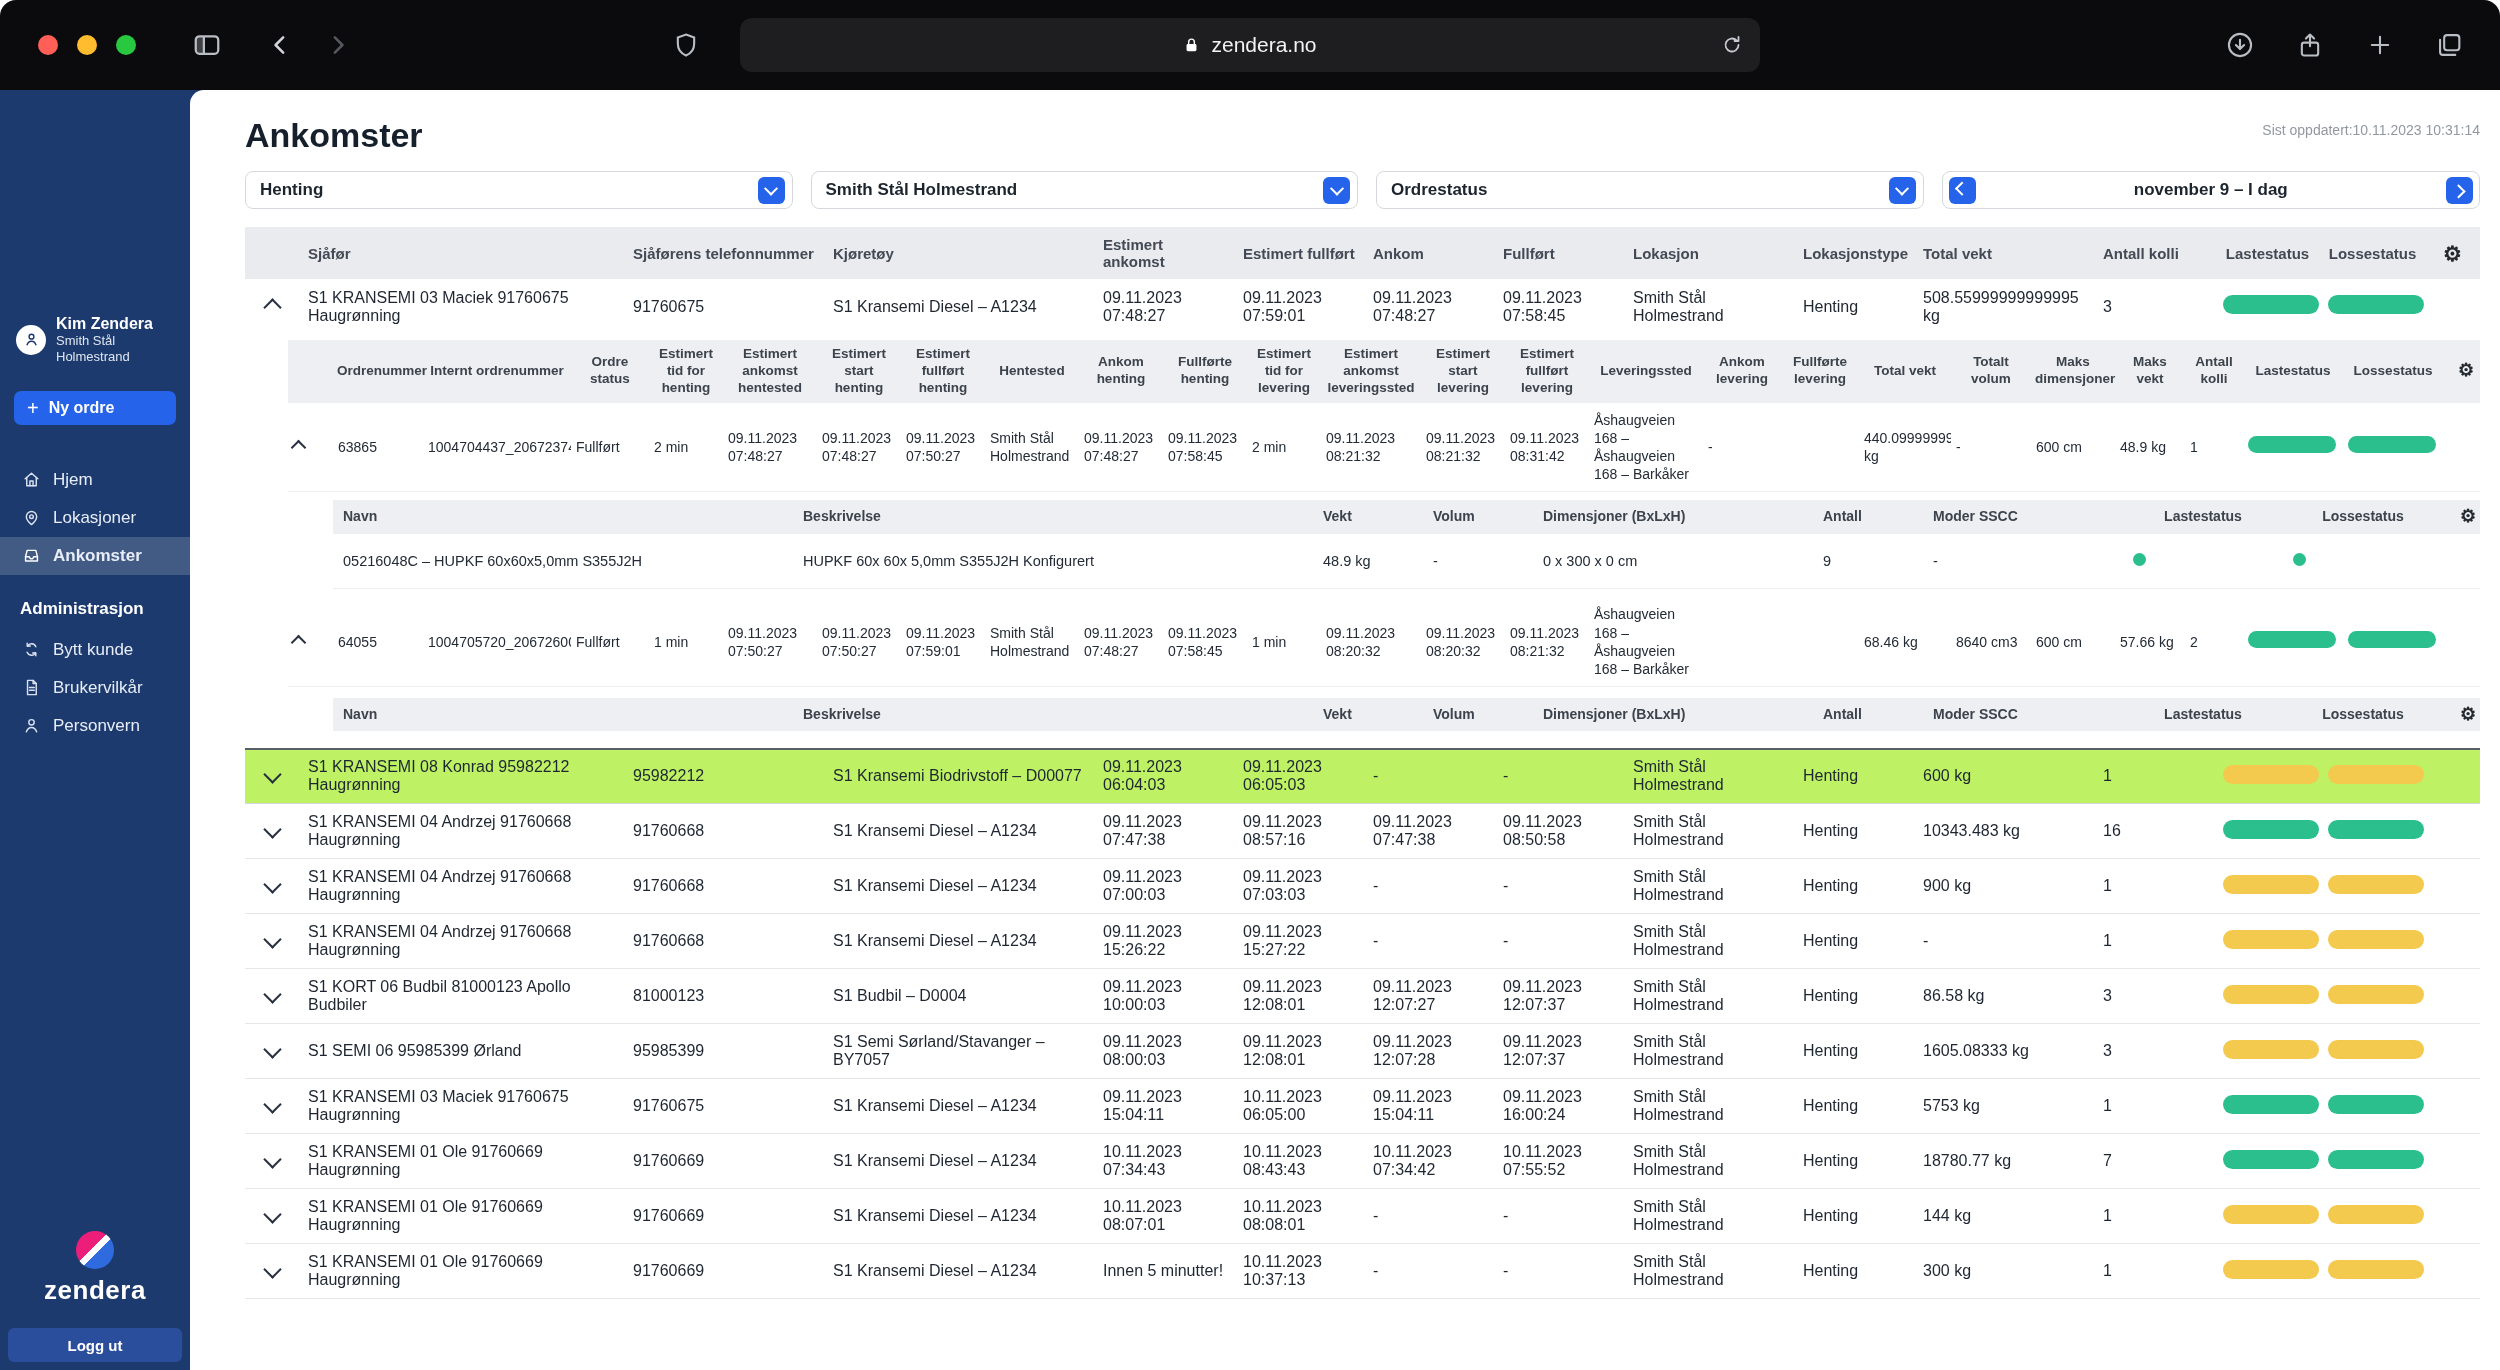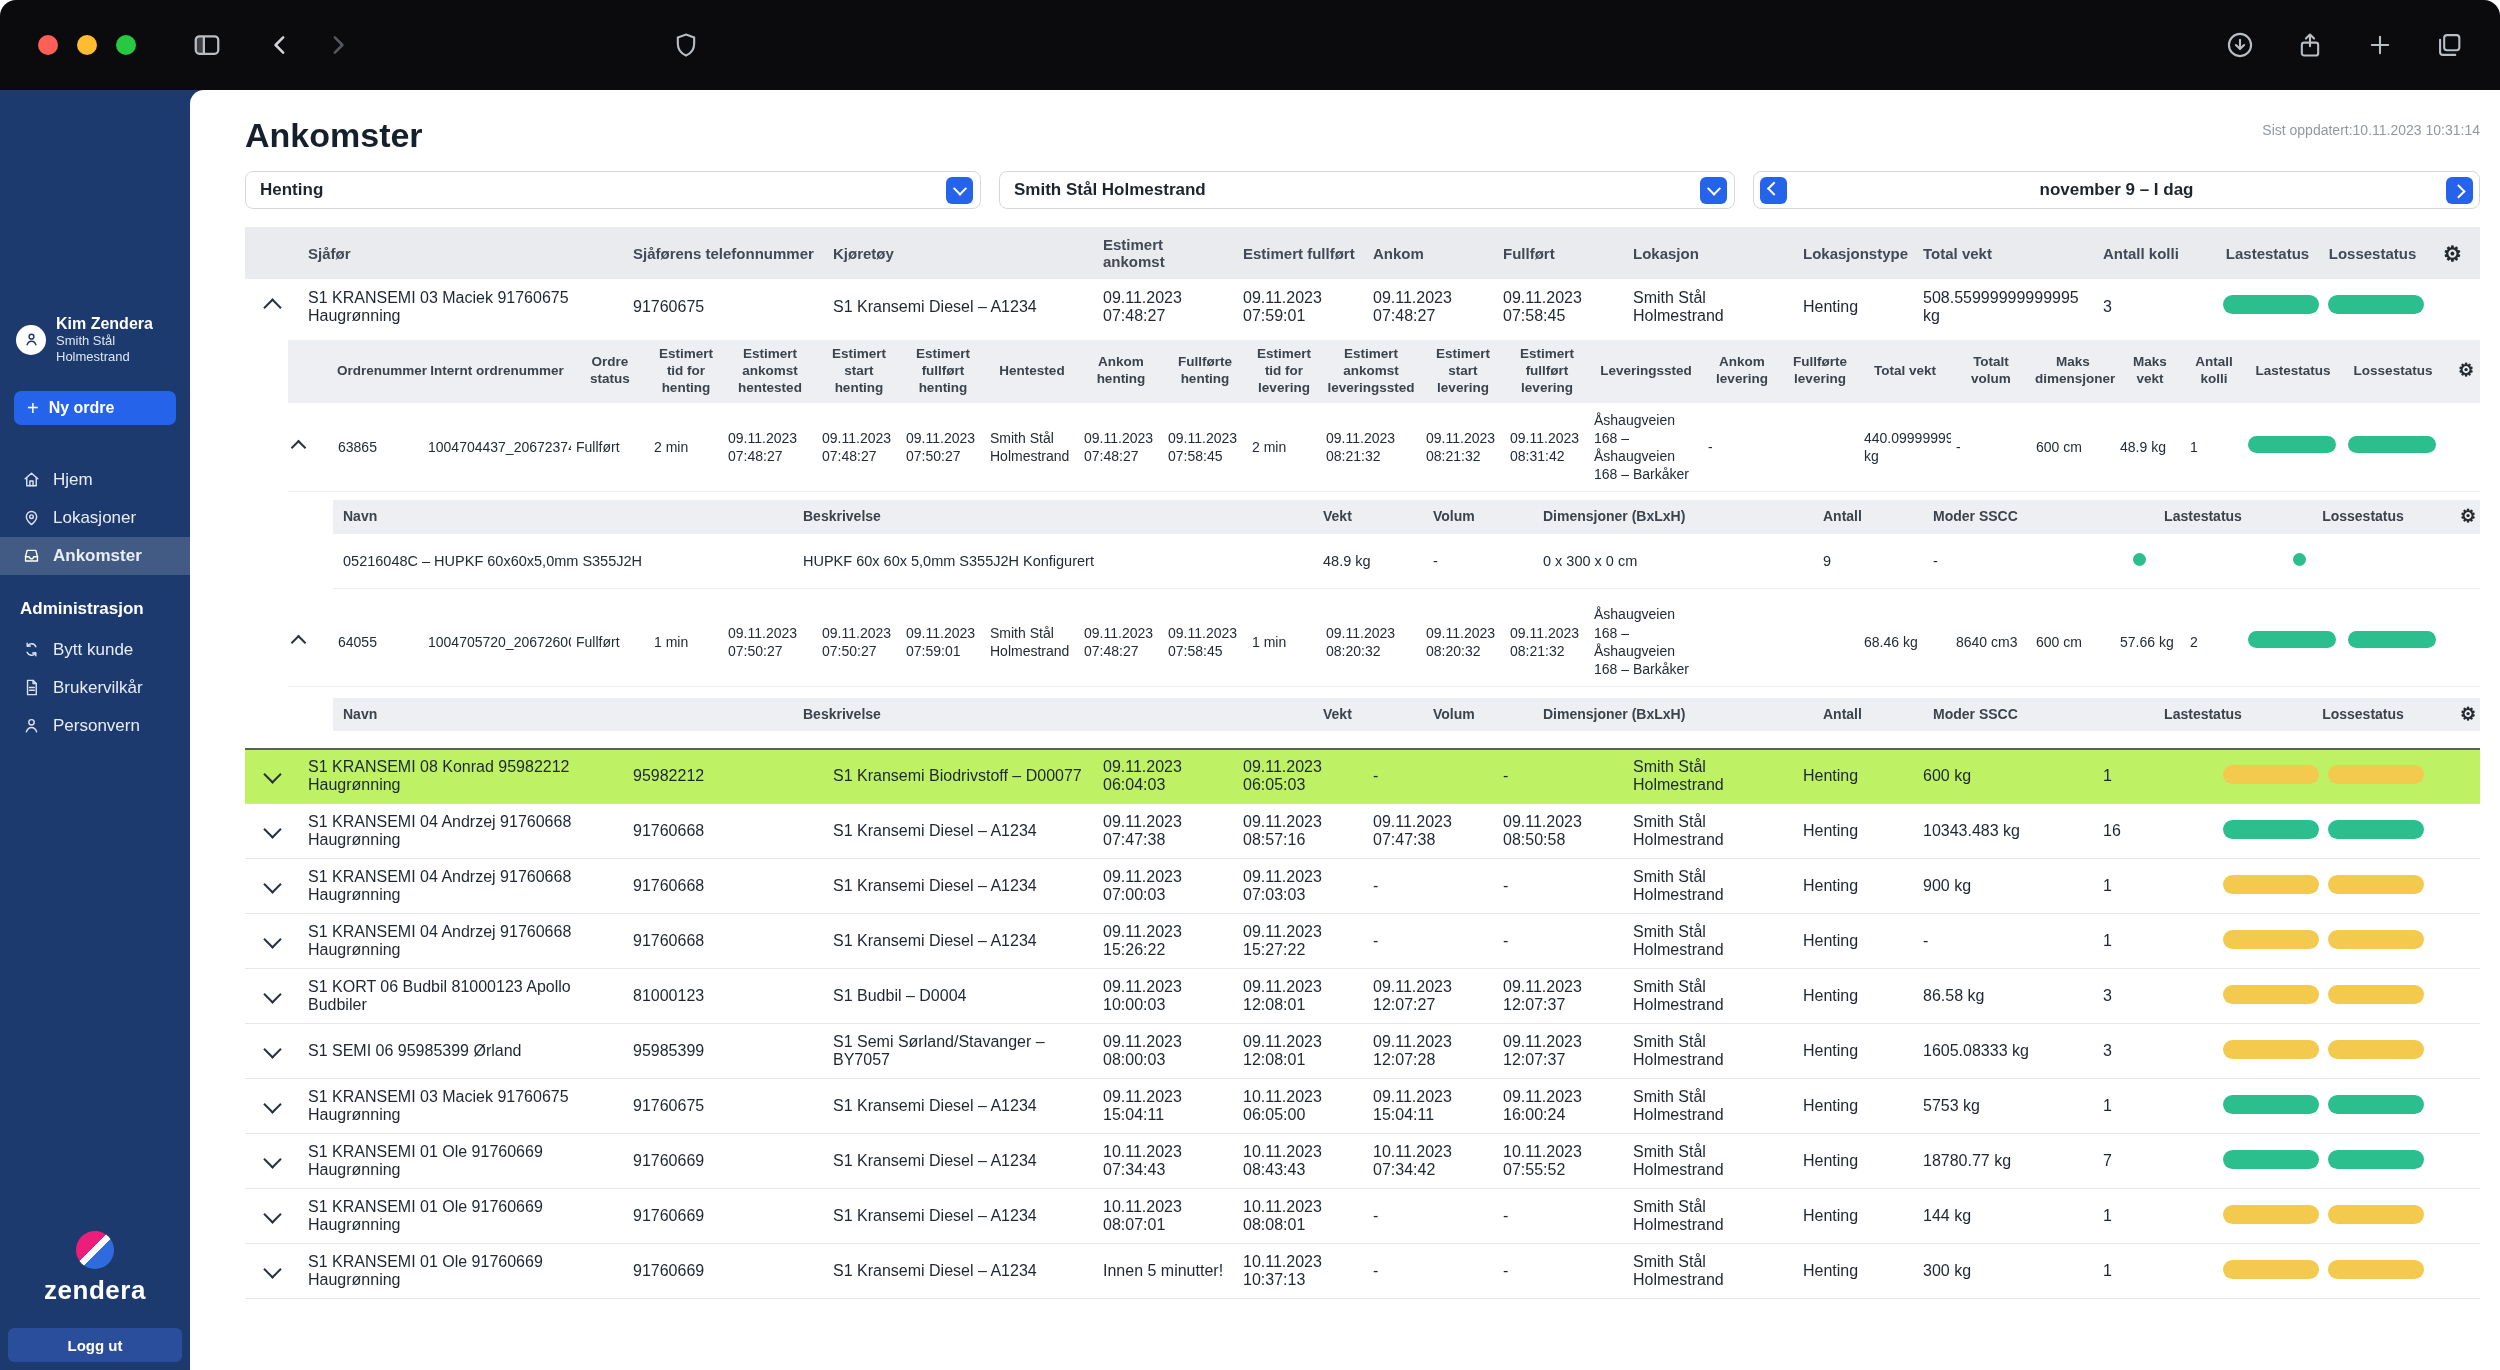--- a/index.html
+++ b/index.html
@@ -129,20 +129,33 @@
     <button class="tb-btn tb-fwd dim">
       <svg width="26" height="26" viewBox="0 0 24 24" fill="none" stroke="currentColor" stroke-width="2.3" stroke-linecap="round" stroke-linejoin="round">
           <path d="M10 5l7 7-7 7"></path>
         </svg>
     </button>
     <button class="tb-btn tb-shield">
       <svg width="28" height="28" viewBox="0 0 24 24" fill="none" stroke="currentColor" stroke-width="1.8">
           <path d="M12 3l7 2.5V11c0 4.8-3 8.4-7 10-4-1.6-7-5.2-7-10V5.5z"></path>
         </svg>
     </button>
+    <div class="addressbar">
+      <svg width="17" height="17" viewBox="0 0 24 24">
+          <rect x="5" y="10" width="14" height="10" rx="2" fill="#fff"></rect>
+          <path d="M8 10V7a4 4 0 0 1 8 0v3" fill="none" stroke="#fff" stroke-width="2"></path>
+        </svg>
+      <span>zendera.no</span>
+      <span class="reload">
+        <svg width="24" height="24" viewBox="0 0 24 24" fill="none" stroke="currentColor" stroke-width="1.8" stroke-linecap="round" stroke-linejoin="round">
+            <path d="M18.5 12a6.5 6.5 0 1 1-1.9-4.6"></path>
+            <polyline points="18.5 4 18.5 8 14.5 8"></polyline>
+          </svg>
+      </span>
+    </div>
     <div class="tb-right">
       <button class="tb-btn">
         <svg width="28" height="28" viewBox="0 0 24 24" fill="none" stroke="currentColor" stroke-width="1.8" stroke-linecap="round" stroke-linejoin="round">
             <circle cx="12" cy="12" r="9.5"></circle>
             <line x1="12" y1="7.5" x2="12" y2="15"></line>
             <polyline points="8.5 12 12 15.5 15.5 12"></polyline>
           </svg>
       </button>
       <button class="tb-btn">
         <svg width="28" height="28" viewBox="0 0 24 24" fill="none" stroke="currentColor" stroke-width="1.8" stroke-linecap="round" stroke-linejoin="round">
@@ -263,20 +276,26 @@
 
           <div class="filters">
             <div class="fctrl">
               <span class="flabel">Henting</span>
               <button class="bluebtn">
                   <span class="bchev down"></span>
                 </button>
             </div>
             <div class="fctrl">
               <span class="flabel">Smith Stål Holmestrand</span>
+              <button class="bluebtn">
+                  <span class="bchev down"></span>
+                </button>
+            </div>
+            <div class="fctrl">
+              <span class="flabel">Ordrestatus</span>
               <button class="bluebtn">
                   <span class="bchev down"></span>
                 </button>
             </div>
             <div class="fctrl date">
               <button class="bluebtn">
                   <span class="bchev left"></span>
                 </button>
               <span class="flabel">november 9 – I dag</span>
               <button class="bluebtn">

